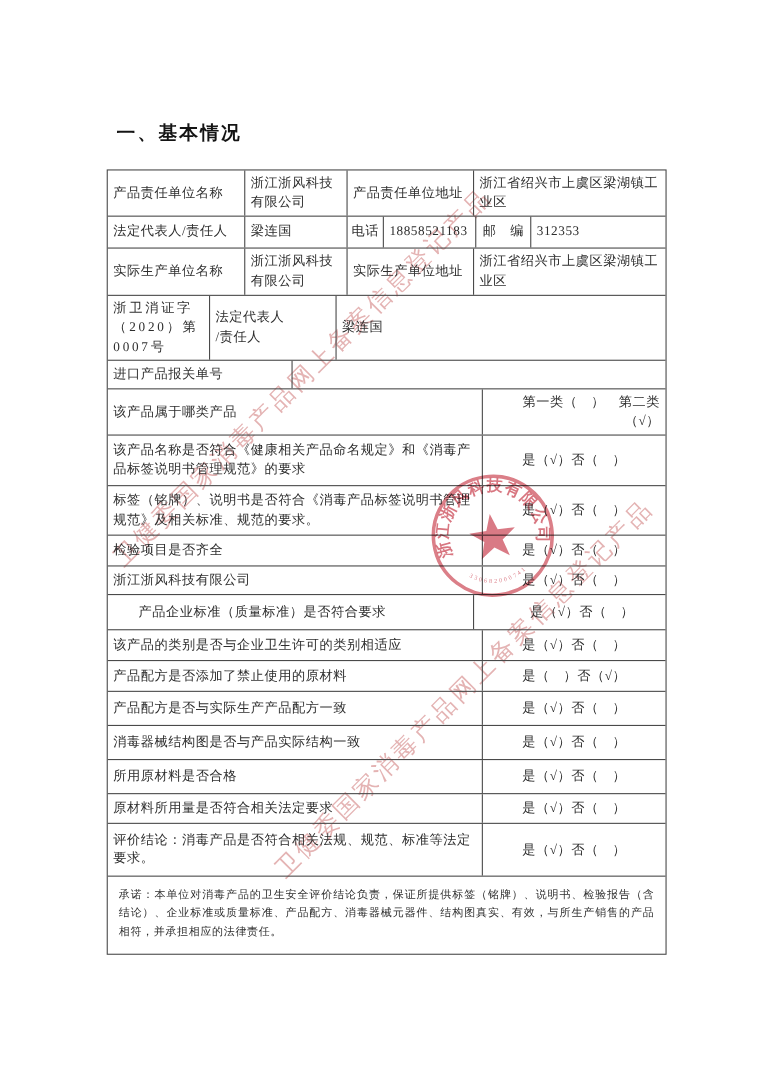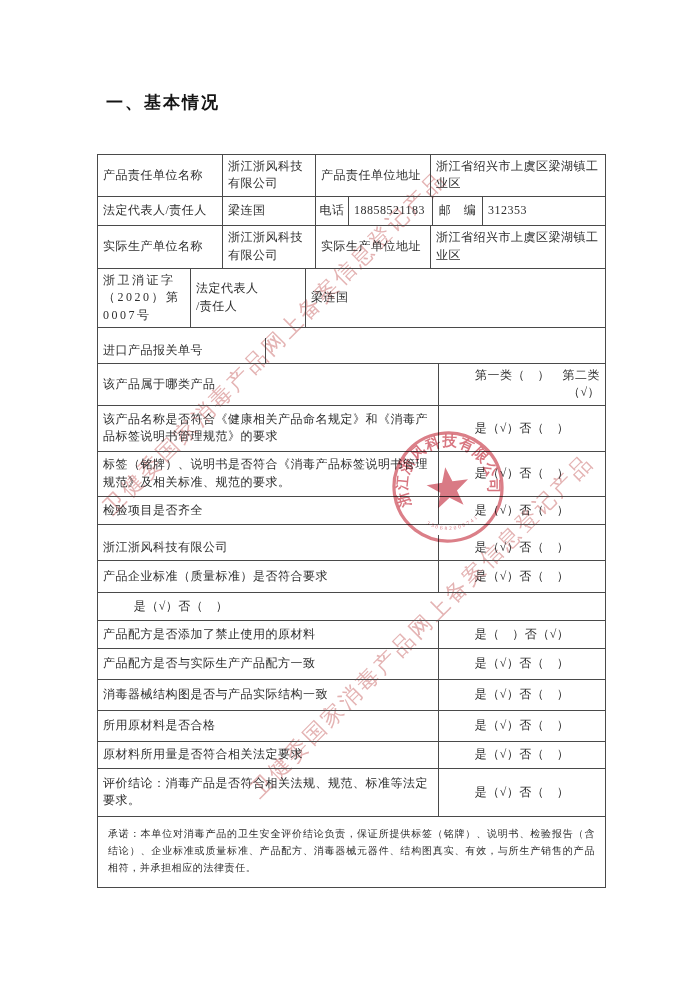--- a/index.html
+++ b/index.html
@@ -5,21 +5,21 @@
   html,body{margin:0;padding:0;background:#ffffff;}
   .page{
     position:relative;
     width:700px;height:990px;
     background:#ffffff;
     overflow:hidden;
     font-family:"Liberation Serif","DejaVu Serif",serif;
     color:#2e2e2e;
   }
   .title{
-    position:absolute;left:106px;top:91px;
+    position:absolute;left:106px;top:109px;
     font-size:17px;font-weight:700;letter-spacing:2px;color:#141414;
     z-index:2;
   }
   
   .wm{
     position:absolute;z-index:1;
     font-size:22px;letter-spacing:3px;
     color:#c96868;opacity:0.5;
     white-space:nowrap;text-align:center;
     transform:rotate(-45deg);
@@ -46,22 +46,22 @@
     background:transparent;
   }
   .cell.last{border-right:none;}
   .ctr{justify-content:center;text-align:right;}
   .spread{letter-spacing:2.5px;}
   .cw1{width:125px;} .cw2{width:93px;} .cw3{width:115px;} .cw4{width:174px;}
   .cwTel{width:33px;padding:2px;} .cwPhone{width:84px;} .cwZip{width:50px;} .cwZipV{width:122px;}
   .cwImp{width:168px;} .cwImpV{width:339px;}
   .cwQ{width:341px;} .cwA{width:166px;}
   .h39{min-height:39px;} .h28{min-height:28px;} .h42{min-height:42px;} .h55{min-height:55px;}
-  .h25{min-height:25px;margin-top:10px;} .h45{min-height:45px;} .h44{min-height:44px;} .h27{min-height:27px;}
-  .h31{min-height:31px;} .h30{min-height:30px;font-family:Liberation Serif, serif;} .h26{min-height:26px;} .h47{min-height:47px;}
+  .h25{min-height:25px;} .h45{min-height:45px;} .h44{min-height:44px;} .h27{min-height:27px;}
+  .h31{min-height:31px;margin-left:23px;} .h30{min-height:30px;font-family:Liberation Serif, serif;} .h26{min-height:26px;} .h47{min-height:47px;}
   .commit{
     display:block;min-height:70px;border-right:none;
     padding:8px 10px;font-size:10px;line-height:1.7;letter-spacing:.6px;
     text-align:justify;
   }
   
   .stamp{
     position:absolute;left:389px;top:428px;z-index:3;
     opacity:.85;mix-blend-mode:multiply;
     transform:rotate(-8deg);
@@ -134,20 +134,21 @@
     </div>
     <div class="row">
       <div class="cell cwQ h25">浙江浙风科技有限公司</div>
       <div class="cell cwA h25 last ctr">是（√）否（　）</div>
     </div>
     <div class="row">
       <div class="cell cwQ h31">产品企业标准（质量标准）是否符合要求</div>
       <div class="cell cwA h31 last ctr">是（√）否（　）</div>
     </div>
     <div class="row">
+      <div class="cell cwQ h27">该产品的类别是否与企业卫生许可的类别相适应</div>
       <div class="cell cwA h27 last ctr">是（√）否（　）</div>
     </div>
     <div class="row">
       <div class="cell cwQ h27">产品配方是否添加了禁止使用的原材料</div>
       <div class="cell cwA h27 last ctr">是（　）否（√）</div>
     </div>
     <div class="row">
       <div class="cell cwQ h30">产品配方是否与实际生产产品配方一致</div>
       <div class="cell cwA h30 last ctr">是（√）否（　）</div>
     </div>

